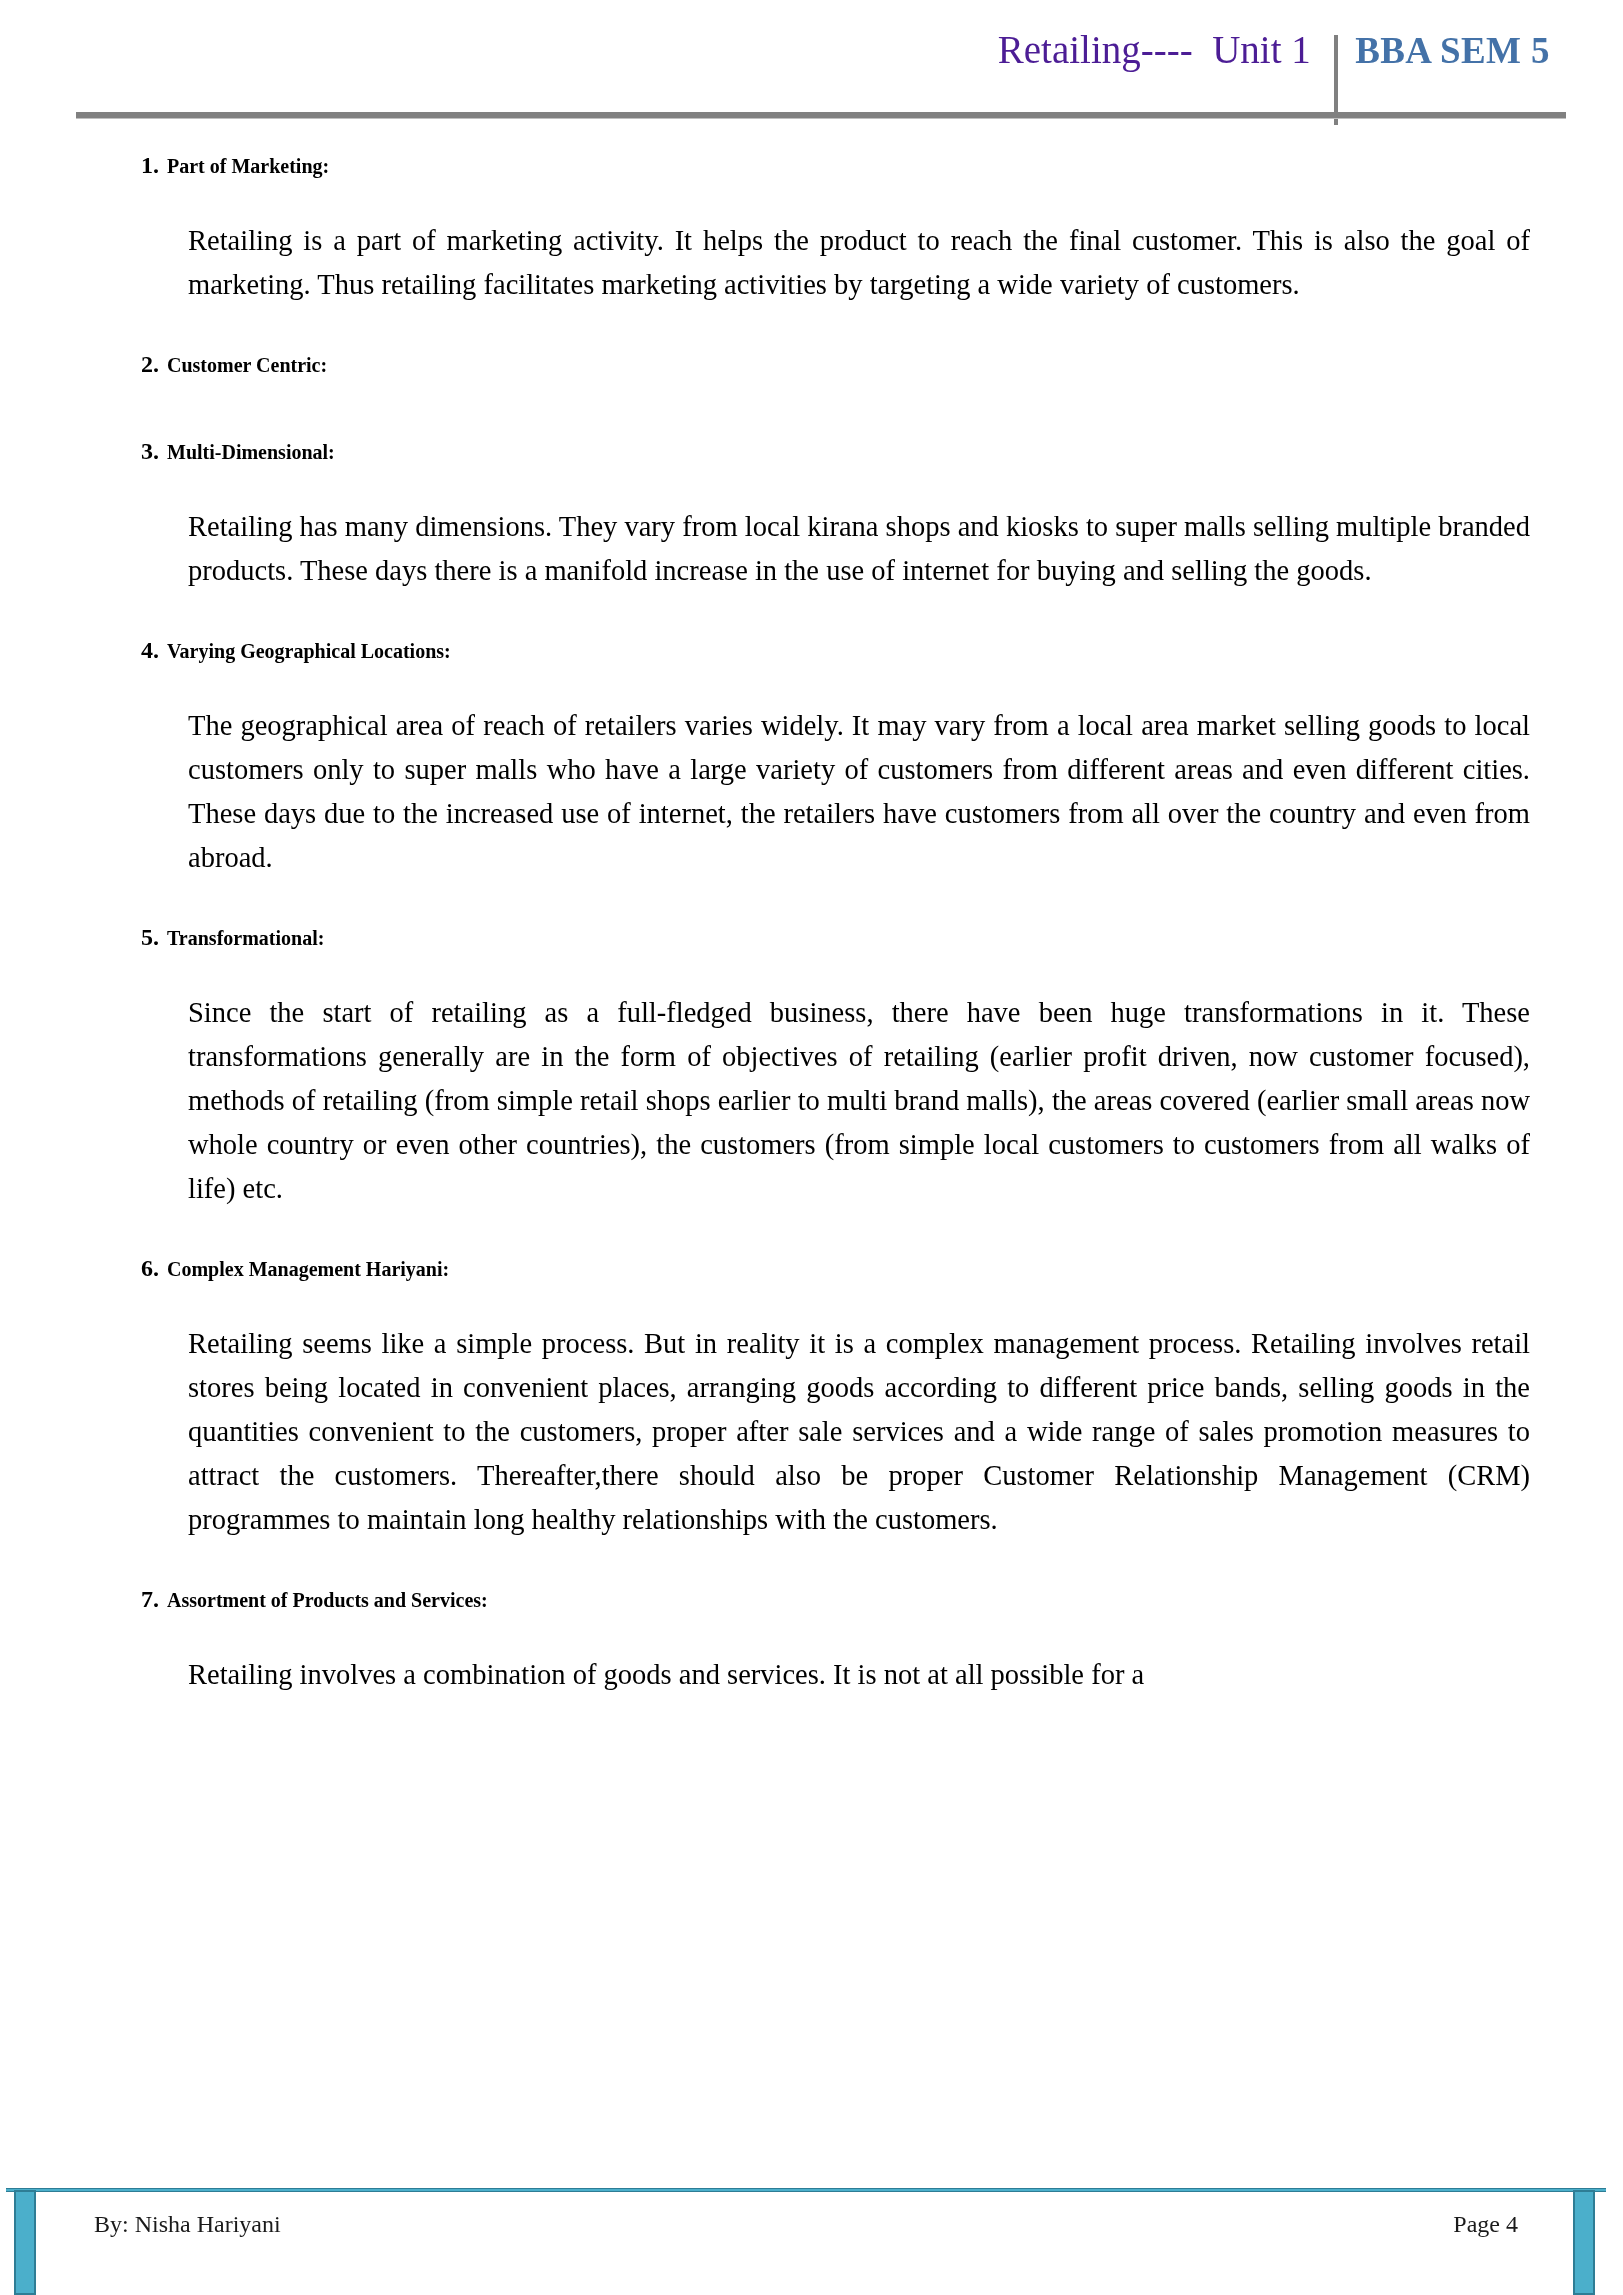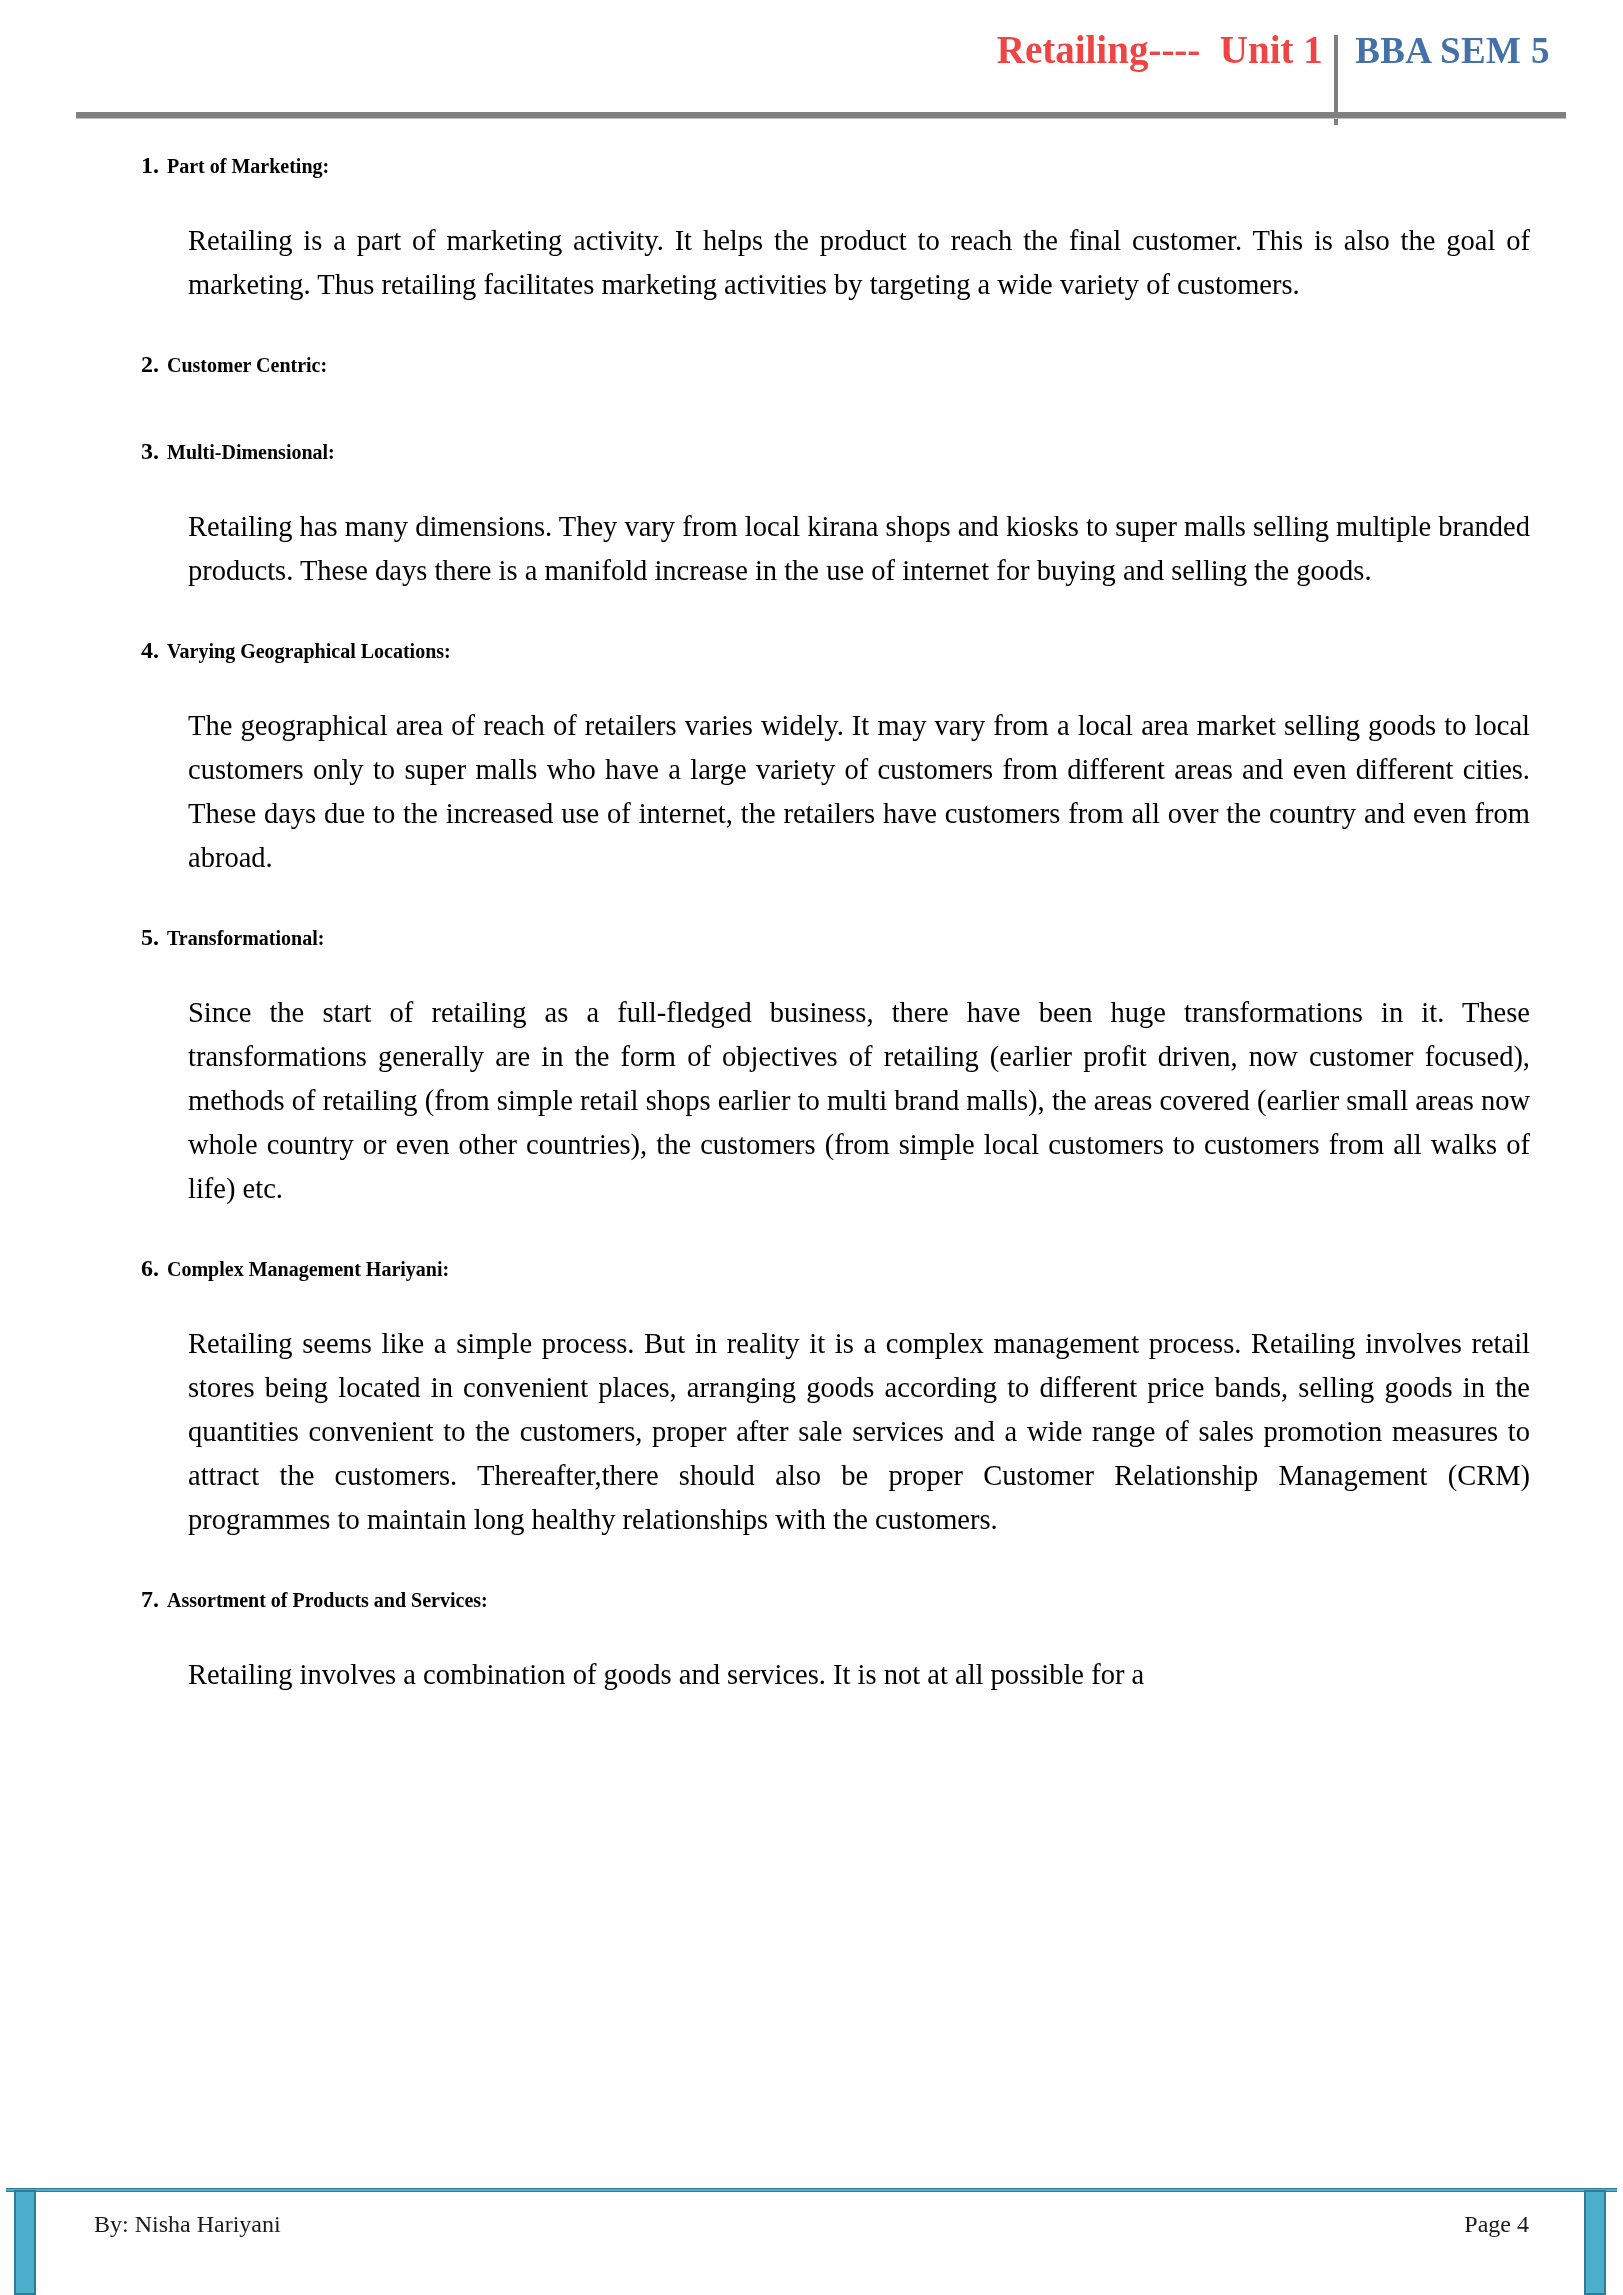--- a/index.html
+++ b/index.html
@@ -35,25 +35,25 @@
     position: absolute;
     right: 73px;
     top: 30px;
     display: flex;
     align-items: baseline;
     height: 68px;
   }
   .header-title {
     font-family: "Liberation Serif", "DejaVu Serif", serif;
     font-size: 39px;
-    font-weight: 700;
-    color: #ef4444;
+    font-weight: 400;
+    color: #4c1d95;
     line-height: 1;
     white-space: pre;
-    padding-right: 11px;
+    padding-right: 23px;
   }
   .header-divider {
     width: 4px;
     align-self: stretch;
     background: #808080;
     margin-top: 4.8px;
     margin-bottom: -27px;
   }
   .header-sub {
     font-family: "Liberation Serif", "DejaVu Serif", serif;
@@ -117,21 +117,21 @@
   }
   .sec-body.nojust { text-align: left; }
 
   .gap-after-heading { height: 29px; }
   .gap-after-body    { height: 29px; }
 
   
   .footer {
     position: absolute;
     left: 0;
-    right: 0;
+    right: 11px;
     bottom: 0;
     height: 124px;
   }
   .footer-rule {
     position: absolute;
     left: 6.3px;
     right: 6.3px;
     top: 17.4px;
     height: 4px;
     background: #4BAFCB;

